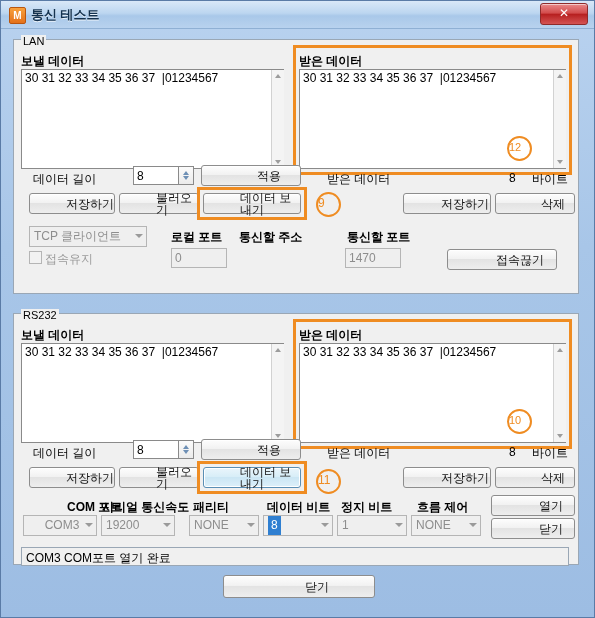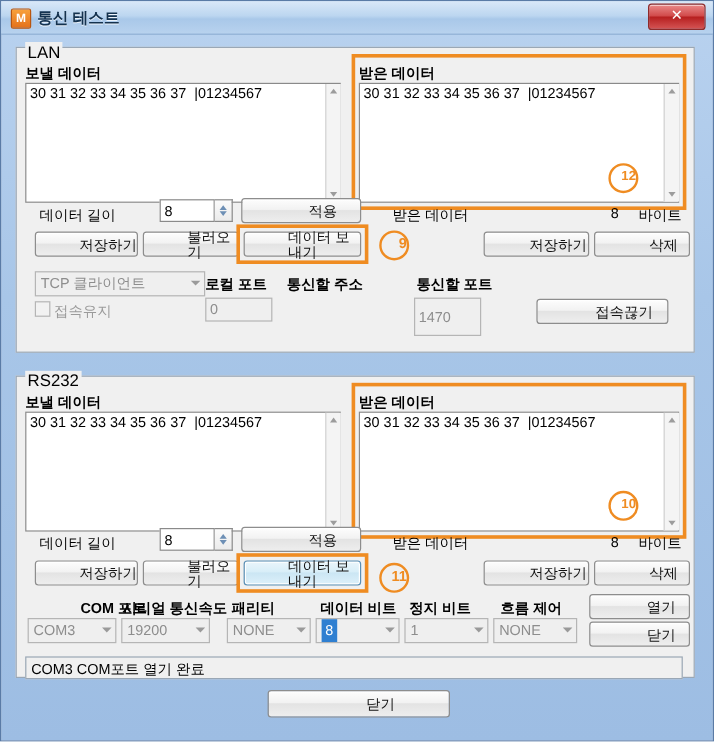--- a/index.html
+++ b/index.html
@@ -40,21 +40,21 @@
   }
   
   .client{
     position:absolute;left:6px;top:30px;width:581px;height:581px;
   }
   .group{
     position:absolute;box-sizing:border-box;
     border:1px solid #9aa7b5;background:#f0f0f0;
   }
   .grp-label{
-    position:absolute;font-size:14px;color:#000;background:#f0f0f0;padding:0 2px;
+    position:absolute;font-size:11px;color:#000;background:#f0f0f0;padding:0 2px;
   }
   .lbl{position:absolute;font-size:12px;color:#000;white-space:nowrap;}
   .lbl.b{font-weight:bold;}
   textarea.box, .textbox{
     position:absolute;box-sizing:border-box;border:1px solid #8a8a8a;
     background:#fff;font-family:"Liberation Sans","DejaVu Sans",sans-serif;
     font-size:12px;color:#000;resize:none;outline:none;padding:1px 3px;
     overflow:hidden;white-space:pre;
   }
   .textbox.ro{background:#efefef;color:#8d8d8d;border:1px solid #b5b5b5;}
@@ -113,22 +113,22 @@
      border-left:3px solid transparent;border-right:3px solid transparent;}
   .scroll .a.t{top:4px;border-bottom:4px solid #9c9c9c;}
   .scroll .a.b{bottom:4px;border-top:4px solid #9c9c9c;}
   
   .hl{
     position:absolute;box-sizing:border-box;border:3px solid #ef8c22;
     pointer-events:none;
   }
   .circ{
     position:absolute;width:21px;height:21px;border:2px solid #ef8c22;
-    border-radius:50%;color:#ef8c22;font-size:12px;font-weight:bold;
-    line-height:19px;text-align:right;
+    border-radius:50%;color:#ef8c22;font-size:12px;font-weight:normal;
+    line-height:19px;text-align:left;
   }
   .circ.big{font-size:11px;}
 </style>
 </head>
 <body>
 
 <div class="window">
 
   <div class="titlebar">
     <div class="app-icon">M</div>
@@ -171,35 +171,35 @@
 
     <div class="btn" style="left:22px;top:162px;width:86px;height:21px;">저장하기</div>
     <div class="btn" style="left:112px;top:162px;width:80px;height:21px;">불러오기</div>
     <div class="btn" style="left:196px;top:162px;width:98px;height:21px;">데이터 보내기</div>
     <div class="hl" style="left:190px;top:156px;width:110px;height:33px;"></div>
     <div class="circ" style="left:309px;top:161px;">9</div>
 
     <div class="btn" style="left:396px;top:162px;width:88px;height:21px;">저장하기</div>
     <div class="btn" style="left:488px;top:162px;width:80px;height:21px;">삭제</div>
 
-    <div class="combo" style="left:22px;top:195px;width:142px;height:21px;">
+    <div class="combo" style="left:22px;top:195px;width:118px;height:21px;">
       <span>TCP 클라이언트</span>
       <span class="arr"></span>
     </div>
     <div class="chk" style="left:22px;top:220px;">
       <i></i><span>접속유지</span>
     </div>
 
     <div class="lbl b" style="left:164px;top:198px;">로컬 포트</div>
     <input class="textbox ro" readonly="" style="left: 164px; top: 217px; width: 56px; height: 20px;" value="0">
 
     <div class="lbl b" style="left:232px;top:198px;">통신할 주소</div>
 
     <div class="lbl b" style="left:340px;top:198px;">통신할 포트</div>
-    <input class="textbox ro" readonly="" style="left: 338px; top: 217px; width: 56px; height: 32px;" value="1470">
+    <input class="textbox ro" readonly="" style="left: 338px; top: 217px; width: 56px; height: 20px;" value="1470">
 
     <div class="btn" style="left:440px;top:218px;width:110px;height:21px;">접속끊기</div>
 
 
     <div class="group" style="left:6px;top:282px;width:566px;height:252px;"></div>
     <div class="grp-label" style="left:14px;top:278px;">RS232</div>
 
     <div class="lbl b" style="left:14px;top:296px;">보낼 데이터</div>
     <textarea class="box" spellcheck="false" style="left: 14px; top: 312px; width: 263px; height: 100px;" value="30 31 32 33 34 35 36 37  |01234567">30 31 32 33 34 35 36 37  |01234567</textarea>
     <div class="scroll" style="left:264px;top:313px;height:98px;">
@@ -231,21 +231,21 @@
     <div class="btn" style="left:22px;top:436px;width:86px;height:21px;">저장하기</div>
     <div class="btn" style="left:112px;top:436px;width:80px;height:21px;">불러오기</div>
     <div class="btn focus" style="left:196px;top:436px;width:98px;height:21px;">데이터 보내기</div>
     <div class="hl" style="left:190px;top:430px;width:110px;height:33px;"></div>
     <div class="circ" style="left:309px;top:438px;">11</div>
 
     <div class="btn" style="left:396px;top:436px;width:88px;height:21px;">저장하기</div>
     <div class="btn" style="left:488px;top:436px;width:80px;height:21px;">삭제</div>
 
     <div class="lbl b" style="left:20px;top:468px;margin-left:40px;">COM 포트</div>
-    <div class="combo" style="left:16px;top:484px;width:74px;height:21px;">
+    <div class="combo" style="left:16px;top:484px;width:74px;height:21px;text-align:center;">
       <span>COM3</span>
       <span class="arr"></span>
     </div>
 
     <div class="lbl b" style="left:95px;top:468px;">시리얼 통신속도</div>
     <div class="combo" style="left:94px;top:484px;width:74px;height:21px;">
       <span>19200</span>
       <span class="arr"></span>
     </div>
 

